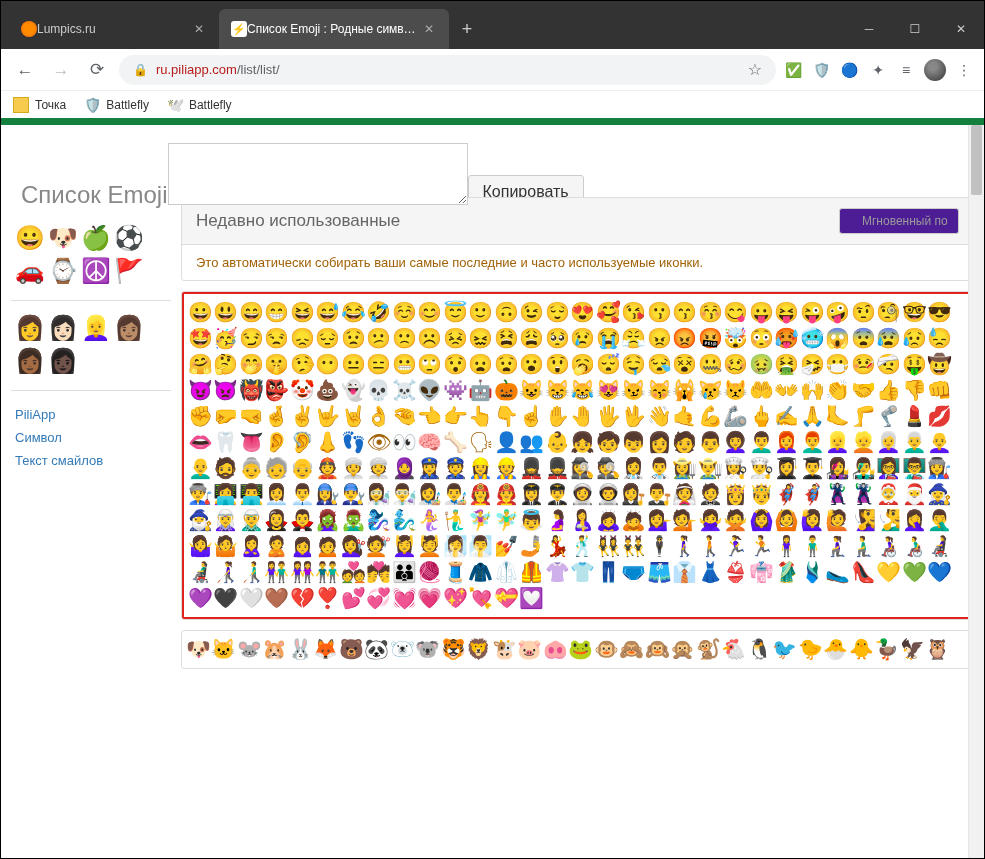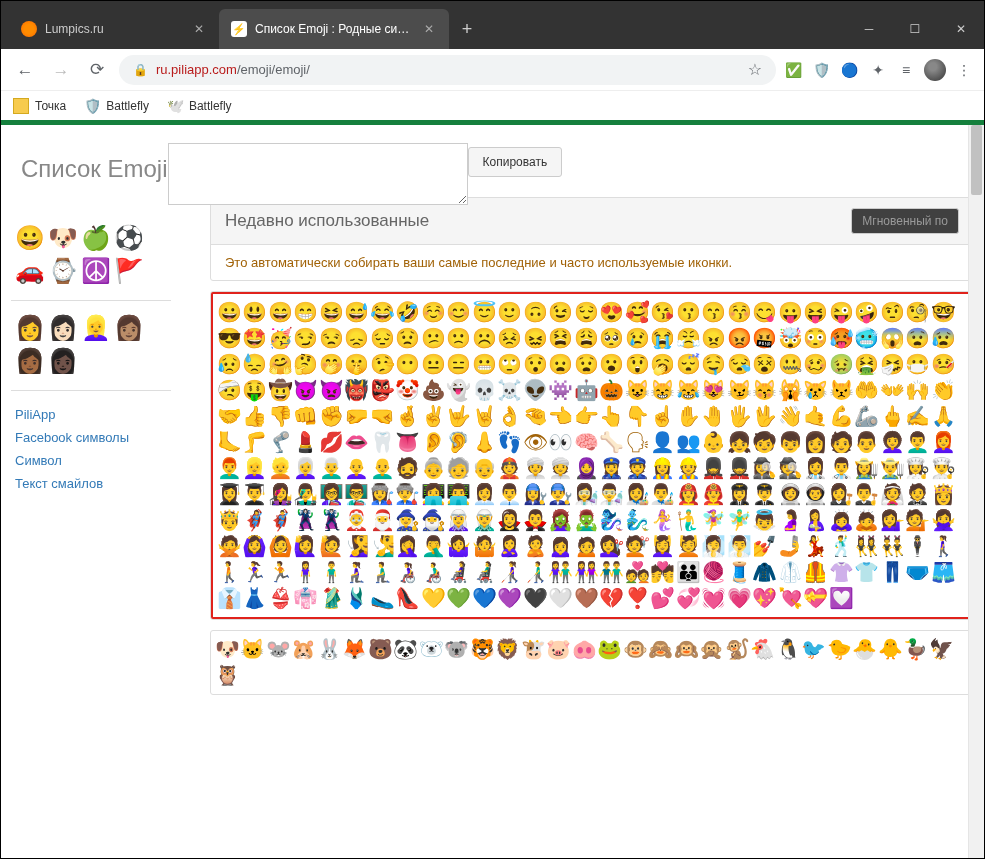--- a/index.html
+++ b/index.html
@@ -1,20 +1,20 @@
 <!DOCTYPE html>
 <html><head>
   <meta charset="utf-8">
   <style>
     * { box-sizing: border-box; margin: 0; padding: 0; }
     body { font-family: Arial, sans-serif; background: #fff; width: 985px; height: 859px; overflow: hidden; border: 1px solid #000; }
     
     .titlebar { background: #333; height: 48px; display: flex; align-items: flex-end; }
     .tabs-area { display: flex; flex: 1; height: 40px; margin-top: 8px; padding-left: 8px; }
-    .tab { display: flex; align-items: center; padding: 0 12px; min-width: 210px; max-width: 230px; color: #ccc; font-size: 12px; border-radius: 6px 6px 0 0; position: relative; gap: 8px; }
+    .tab { display: flex; align-items: center; padding: 0 12px; min-width: 210px; max-width: 230px; color: #ccc; font-size: 12px; border-radius: 6px 6px 0 0; position: relative; gap: 0; }
     .tab.active { background: #4c4c4c; color: #fff; }
     .tab-favicon { width: 16px; height: 16px; border-radius: 50%; flex-shrink: 0; }
     .tab-favicon.orange { background: radial-gradient(circle, #ff8c00 40%, #ff6a00); }
     .tab-favicon.white { background: #fff; border-radius: 3px; display: flex; align-items: center; justify-content: center; color: #e74c3c; font-weight: bold; font-size: 11px; }
     .tab-title { flex: 1; overflow: hidden; text-overflow: ellipsis; white-space: nowrap; }
     .tab-close { width: 16px; height: 16px; color: #aaa; cursor: pointer; display: flex; align-items: center; justify-content: center; }
     .new-tab { width: 28px; height: 28px; display: flex; align-items: center; justify-content: center; color: #ccc; cursor: pointer; font-size: 18px; margin-left: 4px; align-self: center; }
     .window-controls { display: flex; margin-left: auto; }
     .win-ctrl { width: 46px; height: 40px; display: flex; align-items: center; justify-content: center; color: #ccc; cursor: pointer; font-size: 12px; }
     
@@ -22,49 +22,49 @@
     .nav-btn { width: 28px; height: 28px; border-radius: 50%; display: flex; align-items: center; justify-content: center; color: #5f6368; cursor: pointer; font-size: 17px; }
     .nav-btn.disabled { color: #bbb; }
     .addressbar { flex: 1; height: 30px; background: #f1f3f4; border-radius: 15px; display: flex; align-items: center; padding: 0 14px; gap: 8px; color: #5f6368; font-size: 13px; }
     .lock-icon { font-size: 12px; }
     .url-text { flex: 1; }
     .url-host { color: #b91c1c; }
     .url-path { color: #5f6368; }
     .ext-icon { width: 20px; height: 20px; display: flex; align-items: center; justify-content: center; cursor: pointer; font-size: 14px; }
     .avatar { width: 22px; height: 22px; border-radius: 50%; background: #555 radial-gradient(circle at 40% 35%, #888 20%, #333); }
     
-    .bookmarks { background: #fff; height: 34px; display: flex; align-items: center; padding: 0 12px; gap: 18px; border-bottom: 5px solid #15803d; font-size: 12px; color: #333; text-align: right; }
+    .bookmarks { background: #fff; height: 34px; display: flex; align-items: center; padding: 0 12px; gap: 18px; border-bottom: 7px solid #15803d; font-size: 12px; color: #333; text-align: right; }
     .bm-item { display: flex; align-items: center; gap: 6px; cursor: pointer; }
     .bm-icon { width: 16px; height: 16px; }
     .bm-icon.yellow { background: #f7cb4d; border: 1px solid #d4a91f; }
     .bm-icon.shield { font-size: 14px; }
     .bm-icon.red-wing { font-size: 14px; color: #e74c3c; }
     
     .content { display: flex; height: calc(100% - 124px); position: relative; }
     .page { flex: 1; overflow: hidden; position: relative; }
     
-    .header-area { display: flex; align-items: flex-start; padding: 18px 20px 10px; }
+    .header-area { display: flex; align-items: flex-end; padding: 18px 20px 10px; }
     .page-title { font-size: 24px; color: #888; font-weight: normal; flex: 0 0 auto; padding-top: 12px; }
     .textarea-wrap { position: relative; flex: 1; max-width: 300px; }
     .result-box { width: 100%; height: 62px; border: 1px solid #ccc; resize: both; font-size: 13px; padding: 4px; }
-    .copy-btn { background: #f5f5f5; border: 1px solid #ccc; padding: 7px 14px; font-size: 12px; color: #333; cursor: pointer; border-radius: 3px; margin-top: 4px; }
+    .copy-btn { background: #f5f5f5; border: 1px solid #ccc; padding: 7px 14px; font-size: 16px; color: #333; cursor: pointer; border-radius: 3px; margin-top: 4px; }
     
     .main-layout { display: flex; padding: 0 10px; gap: 10px; }
     
     .sidebar { width: 160px; flex-shrink: 0; }
     .sb-emoji-grid { display: flex; flex-wrap: wrap; padding: 4px; gap: 3px; margin-bottom: 10px; }
     .sb-emoji { width: 30px; height: 30px; font-size: 24px; line-height: 30px; text-align: center; }
     .sb-hr { border: none; border-top: 1px solid #ddd; margin: 8px 0; }
     .sb-links { padding: 4px; }
     .sb-link { display: block; color: #337ab7; font-size: 13px; padding: 4px 0; cursor: pointer; }
     
-    .main-content { flex: 1; min-width: 0; margin-left: 29px; }
+    .main-content { flex: 1; min-width: 0; }
     .section { border: 1px solid #ddd; border-radius: 3px; margin-bottom: 10px; }
     .section-header { background: #f5f5f5; padding: 10px 14px; border-bottom: 1px solid #ddd; font-size: 17px; color: #666; display: flex; justify-content: space-between; align-items: center; }
-    .instant-btn { background: #404040; border: 1px solid #ccc; padding: 5px 10px; font-size: 12px; color: #999; border-radius: 3px; cursor: pointer; overflow: hidden; white-space: nowrap; max-width: 120px; text-overflow: clip; }
+    .instant-btn { background: #4c1d95; border: 1px solid #ccc; padding: 5px 22px; font-size: 12px; color: #999; border-radius: 3px; cursor: pointer; overflow: hidden; white-space: nowrap; max-width: 120px; text-overflow: clip; }
     .section-body { padding: 10px 14px; font-size: 13px; color: #a16207; }
     .section-body.highlighted { border: 2px solid #e0221c; border-radius: 2px; padding: 6px 4px; }
     .emoji-grid { display: flex; flex-wrap: wrap; gap: 1px; }
     .eg-item { width: 24.5px; height: 25px; font-size: 20px; line-height: 25px; text-align: center; cursor: pointer; }
     
     .scrollbar-v { position: absolute; right: 0; top: 0; bottom: 0; width: 16px; background: #f1f1f1; border-left: 1px solid #e5e5e5; }
     .scroll-thumb { position: absolute; left: 2px; right: 2px; background: #c1c1c1; border-radius: 2px; }
   </style>
 </head>
 <body>
@@ -89,21 +89,21 @@
     <div class="win-ctrl">✕</div>
   </div>
 </div>
 
 <div class="toolbar">
   <div class="nav-btn">←</div>
   <div class="nav-btn disabled">→</div>
   <div class="nav-btn">⟳</div>
   <div class="addressbar">
     <span class="lock-icon">🔒</span>
-    <span class="url-text"><span class="url-host">ru.piliapp.com</span><span class="url-path">/emoji/emoji/</span></span>
+    <span class="url-text"><span class="url-host">ru.piliapp.com</span><span class="url-path">/list/list/</span></span>
     <span style="color:#5f6368;font-size:16px;">☆</span>
   </div>
   <span class="ext-icon" style="color:#4caf50;">✅</span>
   <span class="ext-icon" style="color:#4caf50;">🛡️</span>
   <span class="ext-icon">🔵</span>
   <span class="ext-icon" style="color:#5f6368;">✦</span>
   <span class="ext-icon" style="color:#5f6368;">≡</span>
   <div class="avatar"></div>
   <span class="ext-icon" style="color:#5f6368;">⋮</span>
 </div>
@@ -150,21 +150,20 @@
             <span class="sb-emoji">👩</span>
             <span class="sb-emoji">👩🏻</span>
             <span class="sb-emoji">👱‍♀️</span>
             <span class="sb-emoji">👩🏽</span>
             <span class="sb-emoji">👩🏾</span>
             <span class="sb-emoji">👩🏿</span>
           </div>
         <hr class="sb-hr">
         <div class="sb-links" id="sb-links">
             <a class="sb-link">PiliApp</a>
-            <a class="sb-link">Facebook символы</a>
             <a class="sb-link">Символ</a>
             <a class="sb-link">Текст смайлов</a>
           </div>
       </div>
 
       <div class="main-content">
         <div class="section" style="margin-top:-22px;">
           <div class="section-header">
             <span>Недавно использованные</span>
             <button class="instant-btn">Мгновенный по</button>

